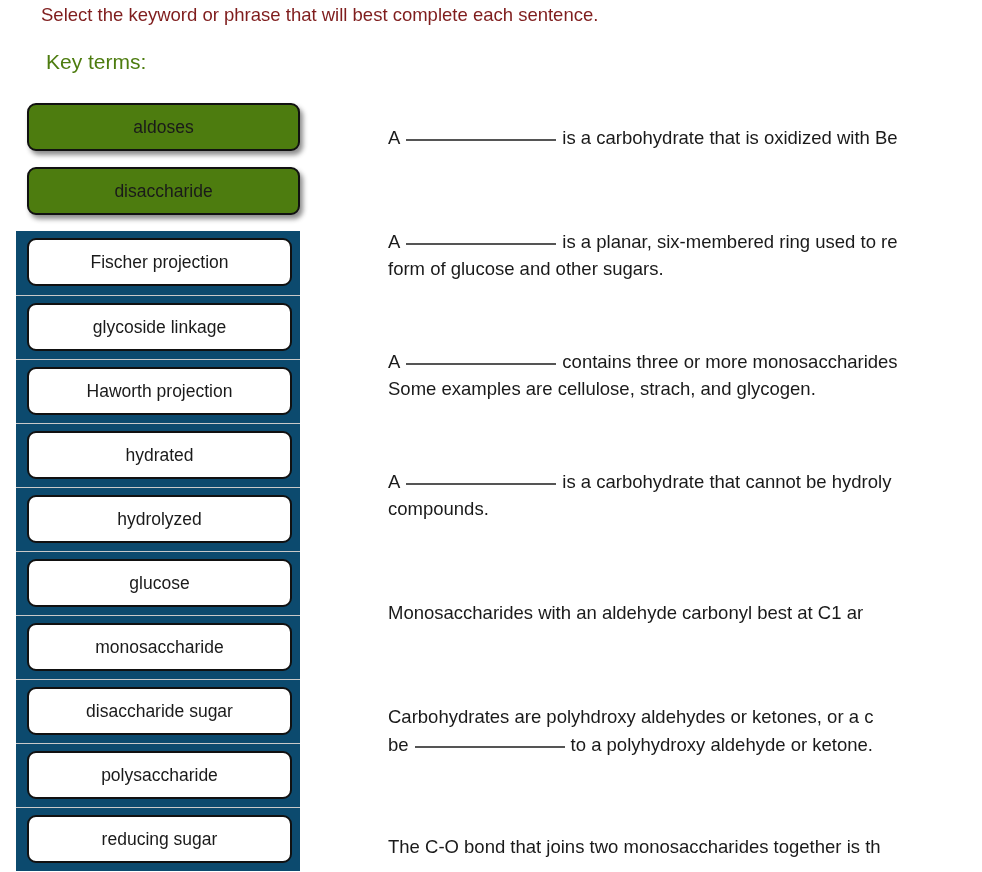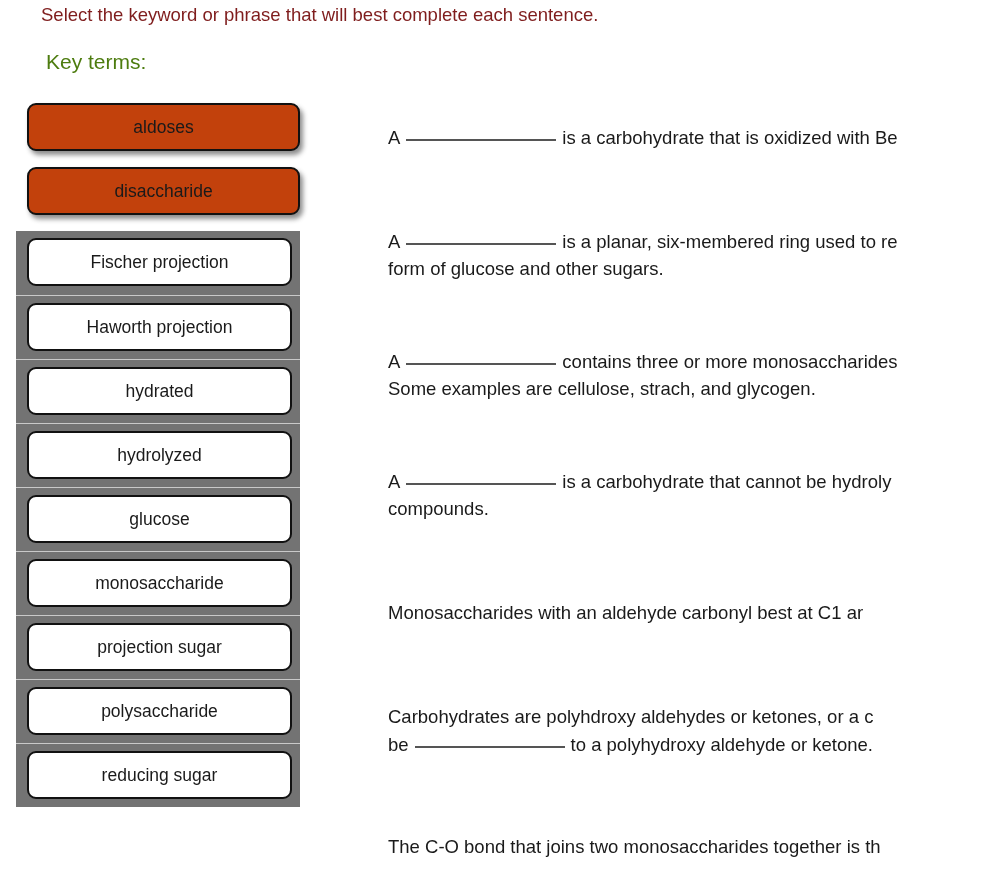--- a/index.html
+++ b/index.html
@@ -52,36 +52,36 @@
     height: 48px;
     margin-bottom: 16px;
     box-sizing: border-box;
   }
   .chip-plain .face {
     position: absolute;
     left: 11px;
     right: 0px;
     top: 0;
     height: 48px;
-    background: #c2410c;
+    background: #4d7c0f;
     border: 2.5px solid #111111;
     border-radius: 9px;
     box-shadow: 3px 4px 5px rgba(0,0,0,0.45);
     box-sizing: border-box;
     display: flex;
     align-items: center;
     justify-content: center;
   }
 
   
   .chip-backed {
     position: relative;
     height: 64px;
     box-sizing: border-box;
-    background: #737373;
+    background: #0c4a6e;
     border-top: 1px solid #c9c9c9;
   }
   .chip-backed .face {
     position: absolute;
     left: 11px;
     right: 8px;
     top: 7px;
     height: 48px;
     background: #ffffff;
     border: 2.5px solid #111111;
@@ -147,20 +147,25 @@
         <span class="chip-label">disaccharide</span>
       </div>
     </div>
     <div class="chip-backed first-backed">
       <div class="face">
         <span class="chip-label">Fischer projection</span>
       </div>
     </div>
     <div class="chip-backed">
       <div class="face">
+        <span class="chip-label">glycoside linkage</span>
+      </div>
+    </div>
+    <div class="chip-backed">
+      <div class="face">
         <span class="chip-label">Haworth projection</span>
       </div>
     </div>
     <div class="chip-backed">
       <div class="face">
         <span class="chip-label">hydrated</span>
       </div>
     </div>
     <div class="chip-backed">
       <div class="face">
@@ -172,21 +177,21 @@
         <span class="chip-label">glucose</span>
       </div>
     </div>
     <div class="chip-backed">
       <div class="face">
         <span class="chip-label">monosaccharide</span>
       </div>
     </div>
     <div class="chip-backed">
       <div class="face">
-        <span class="chip-label">projection sugar</span>
+        <span class="chip-label">disaccharide sugar</span>
       </div>
     </div>
     <div class="chip-backed">
       <div class="face">
         <span class="chip-label">polysaccharide</span>
       </div>
     </div>
     <div class="chip-backed">
       <div class="face">
         <span class="chip-label">reducing sugar</span>

